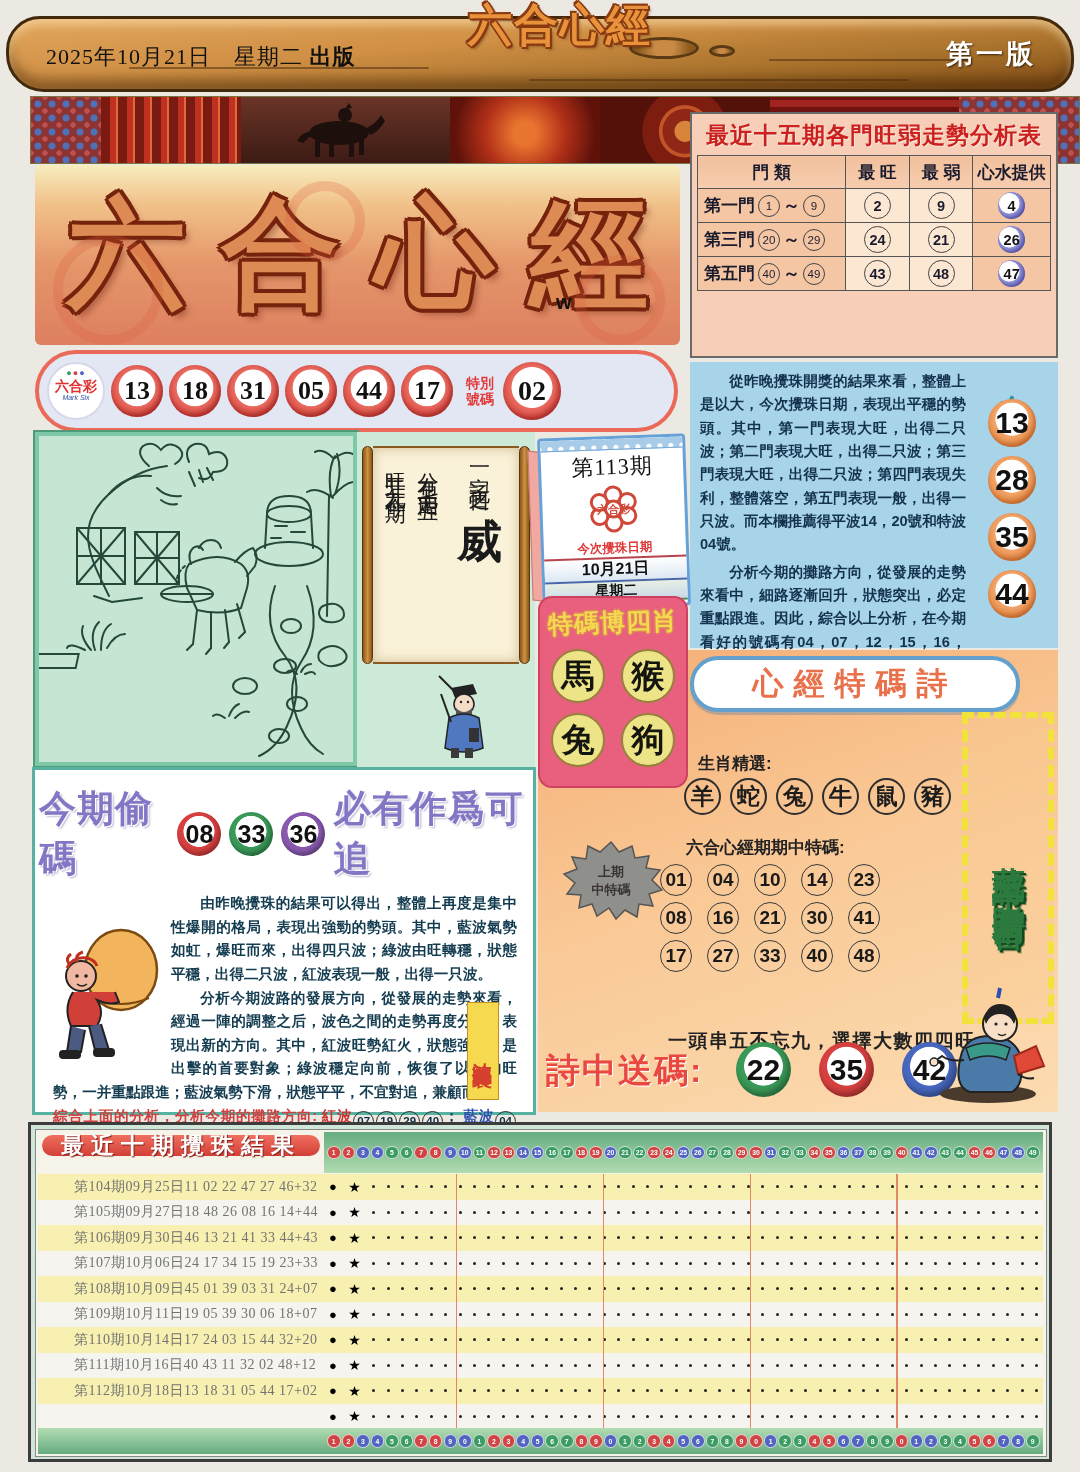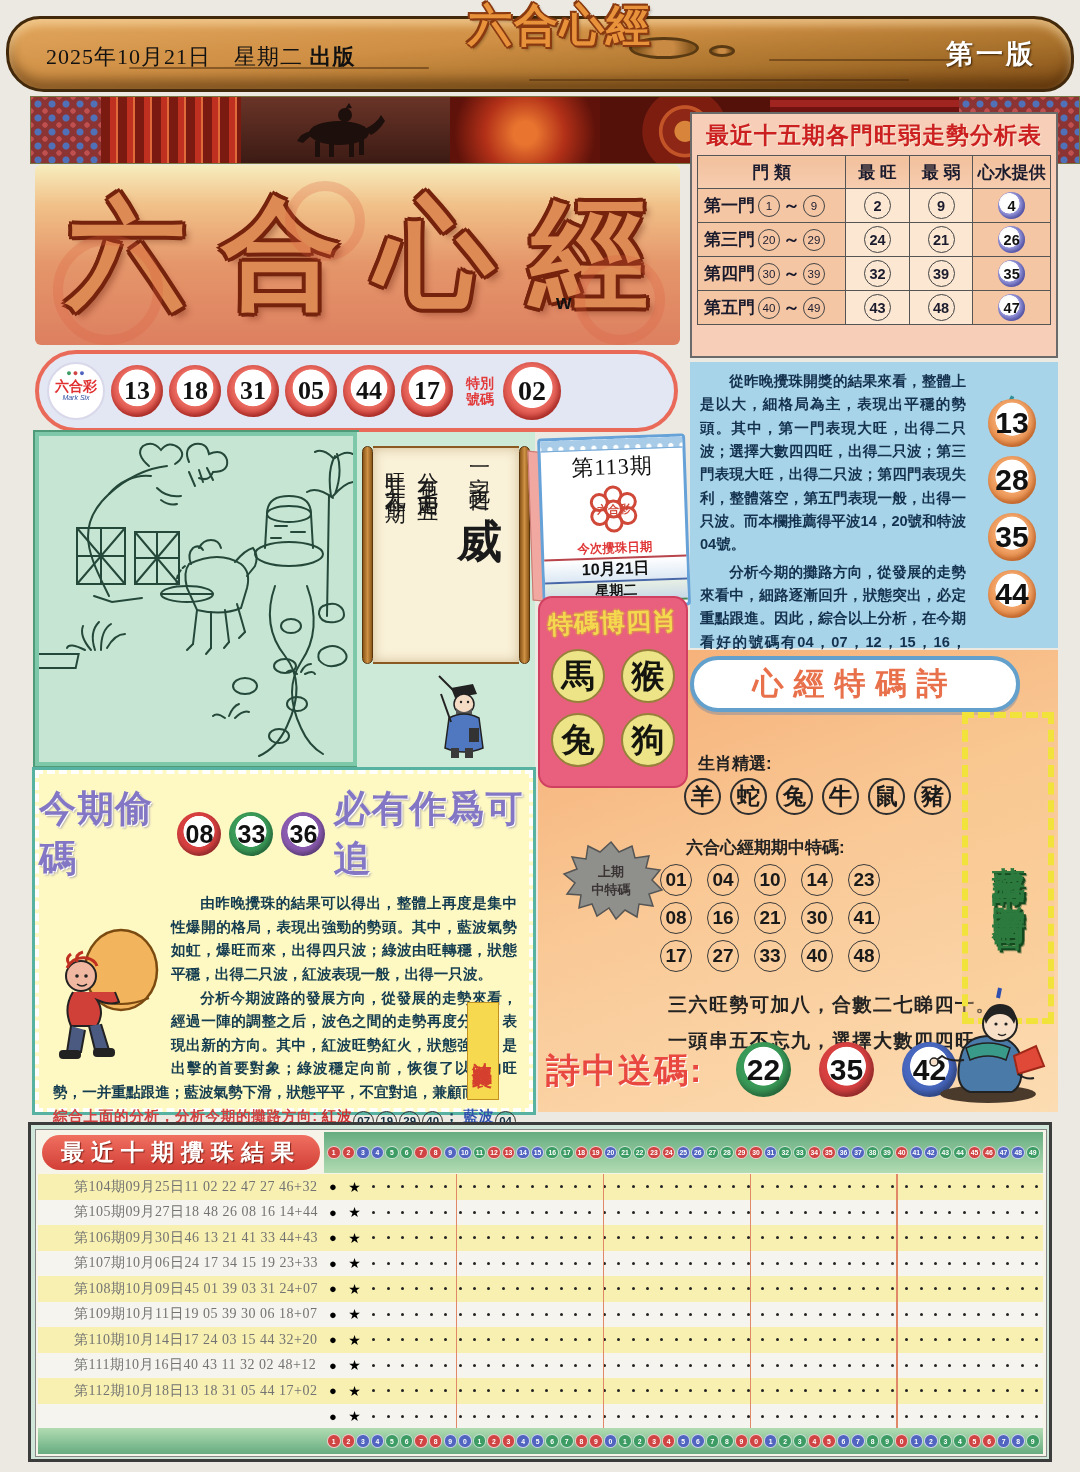--- a/index.html
+++ b/index.html
@@ -147,42 +147,42 @@
       box-shadow:inset -3px -4px 6px rgba(0,0,0,.35);}
   .send-face{background-image:radial-gradient(circle at 50% 44%,#ffffff 46%,transparent 48%);}
   .pb-banner{position:absolute;left:424px;top:62px;width:92px;height:312px;border:6px dashed #f2e23c;background:rgba(250,200,140,.35);
       display:flex;align-items:center;justify-content:center;}
   .pb-banner-text{writing-mode:vertical-rl;font-size:33px;font-weight:bold;color:#2c7a3e;line-height:1;letter-spacing:4px;
       font-family:"Liberation Serif",serif;text-shadow:2px 2px 0 #14481e,3px 3px 0 rgba(20,70,30,.4);}
   .pb-banner-text .gap{display:inline-block;height:22px;}
   .pb-scholar{position:absolute;left:388px;top:336px;}
 
   
-  .steal{position:absolute;left:35px;top:770px;width:498px;height:342px;background:#fef9c3;
+  .steal{position:absolute;left:35px;top:770px;width:498px;height:342px;background:#ffffff;
       border:4px dashed #ffffff;outline:3px solid #57b2a2;}
   .sb-title-row{display:flex;align-items:center;justify-content:center;gap:8px;margin-top:10px;}
   .sb-title{font-size:37px;font-weight:bold;color:#8377c5;letter-spacing:1px;font-family:"Liberation Serif",serif;
       text-shadow:1px 1px 0 #fff,2px 2px 2px rgba(60,50,120,.35);}
   .sb-ball{width:44px;height:44px;font-size:25px;color:#111;box-shadow:inset -2px -3px 5px rgba(0,0,0,.35);}
   .sb-body{position:relative;margin:8px 12px 0 14px;font-size:14.6px;font-weight:bold;color:#143c50;line-height:1.62;text-align:justify;}
   .sb-body p{margin:0;}
   .thief{float:left;width:112px;height:150px;margin:26px 6px 0 0;}
   .ind{text-indent:2em;}
   .lead-red{color:#d04040;}
   .wv{display:inline-flex;align-items:center;justify-content:center;width:19px;height:19px;border:1.6px solid #2a2a2a;border-radius:50%;
       font-size:11.5px;font-weight:bold;margin:0 1px;vertical-align:-4px;color:#102c40;}
   .lab-red{color:#cc3030;}.lab-blue{color:#2f4fae;}.lab-green{color:#2a8a40;}
   .sb-tag{position:absolute;right:30px;bottom:8px;width:32px;height:98px;background:#f6d94e;border:1px solid #c09020;
       display:flex;align-items:center;justify-content:center;}
   .sb-tag span{writing-mode:vertical-rl;font-size:20px;font-weight:bold;color:#d5402e;letter-spacing:2px;font-family:"Liberation Serif",serif;}
 
   
   .results{position:absolute;left:28px;top:1122px;width:1024px;height:340px;background:#cfe6d8;border:3px solid #3c3c3c;padding:4px;}
   .rt-inner{position:relative;width:100%;height:100%;background:#f6f4e8;border:1px solid #888;}
-  .rt-titlebar{position:absolute;left:6px;top:5px;width:278px;height:35px;border-radius:18px;
+  .rt-titlebar{position:absolute;left:6px;top:5px;width:278px;height:21px;border-radius:18px;
       background:linear-gradient(180deg,#f07060,#d23f36);display:flex;align-items:center;justify-content:center;
       font-size:23px;font-weight:bold;color:#fff;letter-spacing:7px;text-shadow:1px 1px 1px #802018;z-index:2;}
   .rt-strip{position:absolute;left:288px;right:3px;top:2px;height:41px;
       background:linear-gradient(180deg,#66ac80,#b2dcb2);display:flex;align-items:center;justify-content:space-between;padding:0 3px;}
   .mini-ball{width:13.5px;height:13.5px;border-radius:50%;display:flex;align-items:center;justify-content:center;
       font-size:6.8px;font-weight:bold;color:#fff;border:1px solid rgba(255,255,255,.7);flex:0 0 auto;}
   .rt-rows{position:absolute;left:2px;right:3px;top:44px;height:255px;}
   .rt-row{display:flex;height:25.5px;align-items:center;}
   .rt-row.odd{background:#f7f0b0;}
   .rt-row.even{background:#f5f4ee;}
@@ -300,54 +300,39 @@
             </td>
         <td class="col-mid"><span class="oc">24</span></td>
         <td class="col-mid"><span class="oc">21</span></td>
         <td class="col-pick">
               <span class="ball pick-ball" data-name="pick-ball">26</span>
             </td>
       </tr>
       <tr data-name="analysis-row">
         <td class="col-gate">
               <div class="gate-cell">
-                <span>第四門</span>
-                <span class="rng">30</span>
-                <span>～</span>
-                <span class="rng">39</span>
-              </div>
-            </td>
-        <td class="col-mid"><span class="oc">32</span></td>
-        <td class="col-mid"><span class="oc">39</span></td>
-        <td class="col-pick">
-              <span class="ball pick-ball" data-name="pick-ball">35</span>
-            </td>
-      </tr>
-      <tr data-name="analysis-row">
-        <td class="col-gate">
-              <div class="gate-cell">
                 <span>第五門</span>
                 <span class="rng">40</span>
                 <span>～</span>
                 <span class="rng">49</span>
               </div>
             </td>
         <td class="col-mid"><span class="oc">43</span></td>
         <td class="col-mid"><span class="oc">48</span></td>
         <td class="col-pick">
               <span class="ball pick-ball" data-name="pick-ball">47</span>
             </td>
       </tr>
     </tbody>
       </table>
   </div>
 
   <div class="forecast" data-name="forecast-panel">
     <div class="fc-text" data-name="forecast-text">
-      <p data-name="forecast-paragraph">從昨晚攪珠開獎的結果來看，整體上是以大，細格局為主，表現出平穩的勢頭。其中，第一門表現大旺，出得二只波；選擇大數四四旺，出得二只波；第三門表現大旺，出得二只波；第四門表現失利，整體落空，第五門表現一般，出得一只波。而本欄推薦得平波14，20號和特波04號。</p>
+      <p data-name="forecast-paragraph">從昨晚攪珠開獎的結果來看，整體上是以大，今次攪珠日期，表現出平穩的勢頭。其中，第一門表現大旺，出得二只波；第二門表現大旺，出得二只波；第三門表現大旺，出得二只波；第四門表現失利，整體落空，第五門表現一般，出得一只波。而本欄推薦得平波14，20號和特波04號。</p>
       <p data-name="forecast-paragraph">分析今期的攤路方向，從發展的走勢來看中，細路逐漸回升，狀態突出，必定重點跟進。因此，綜合以上分析，在今期看好的號碼有04，07，12，15，16，21，24，28，30，33，35，36，38，42，44，47號。</p>
     </div>
     <div class="fc-right">
       <div class="fc-title" data-name="hot-picks-title">今期吼</div>
       <div class="ball fc-ball" data-name="hot-pick-ball">13</div>
       <div class="ball fc-ball" data-name="hot-pick-ball">28</div>
       <div class="ball fc-ball" data-name="hot-pick-ball">35</div>
       <div class="ball fc-ball" data-name="hot-pick-ball">44</div>
     </div>
   </div>
@@ -487,21 +472,20 @@
       <span class="pb-n" data-name="grid-number">16</span>
       <span class="pb-n" data-name="grid-number">21</span>
       <span class="pb-n" data-name="grid-number">30</span>
       <span class="pb-n" data-name="grid-number">41</span>
       <span class="pb-n" data-name="grid-number">17</span>
       <span class="pb-n" data-name="grid-number">27</span>
       <span class="pb-n" data-name="grid-number">33</span>
       <span class="pb-n" data-name="grid-number">40</span>
       <span class="pb-n" data-name="grid-number">48</span>
     </div>
-    <div class="pb-poem pp1" data-name="poem-line">三六旺勢可加八，合數二七睇四十。</div>
     <div class="pb-poem pp2" data-name="poem-line">一頭串五不忘九，選擇大數四四旺。</div>
     <div class="pb-send-label" data-name="send-numbers-label">詩中送碼:</div>
     <div class="pb-send" data-name="send-numbers-row">
       <div class="ball send-ball send-face" data-name="send-ball" style="background-color: rgb(58, 154, 88);">22</div>
       <div class="ball send-ball send-face" data-name="send-ball" style="background-color: rgb(216, 64, 64);">35</div>
       <div class="ball send-ball send-face" data-name="send-ball" style="background-color: rgb(72, 104, 192);">42</div>
     </div>
     <div class="pb-banner" data-name="hidden-poems-banner">
       <div class="pb-banner-text"><span>藏詩三千</span><span class="gap"></span><span>贈君兩首</span></div>
     </div>

